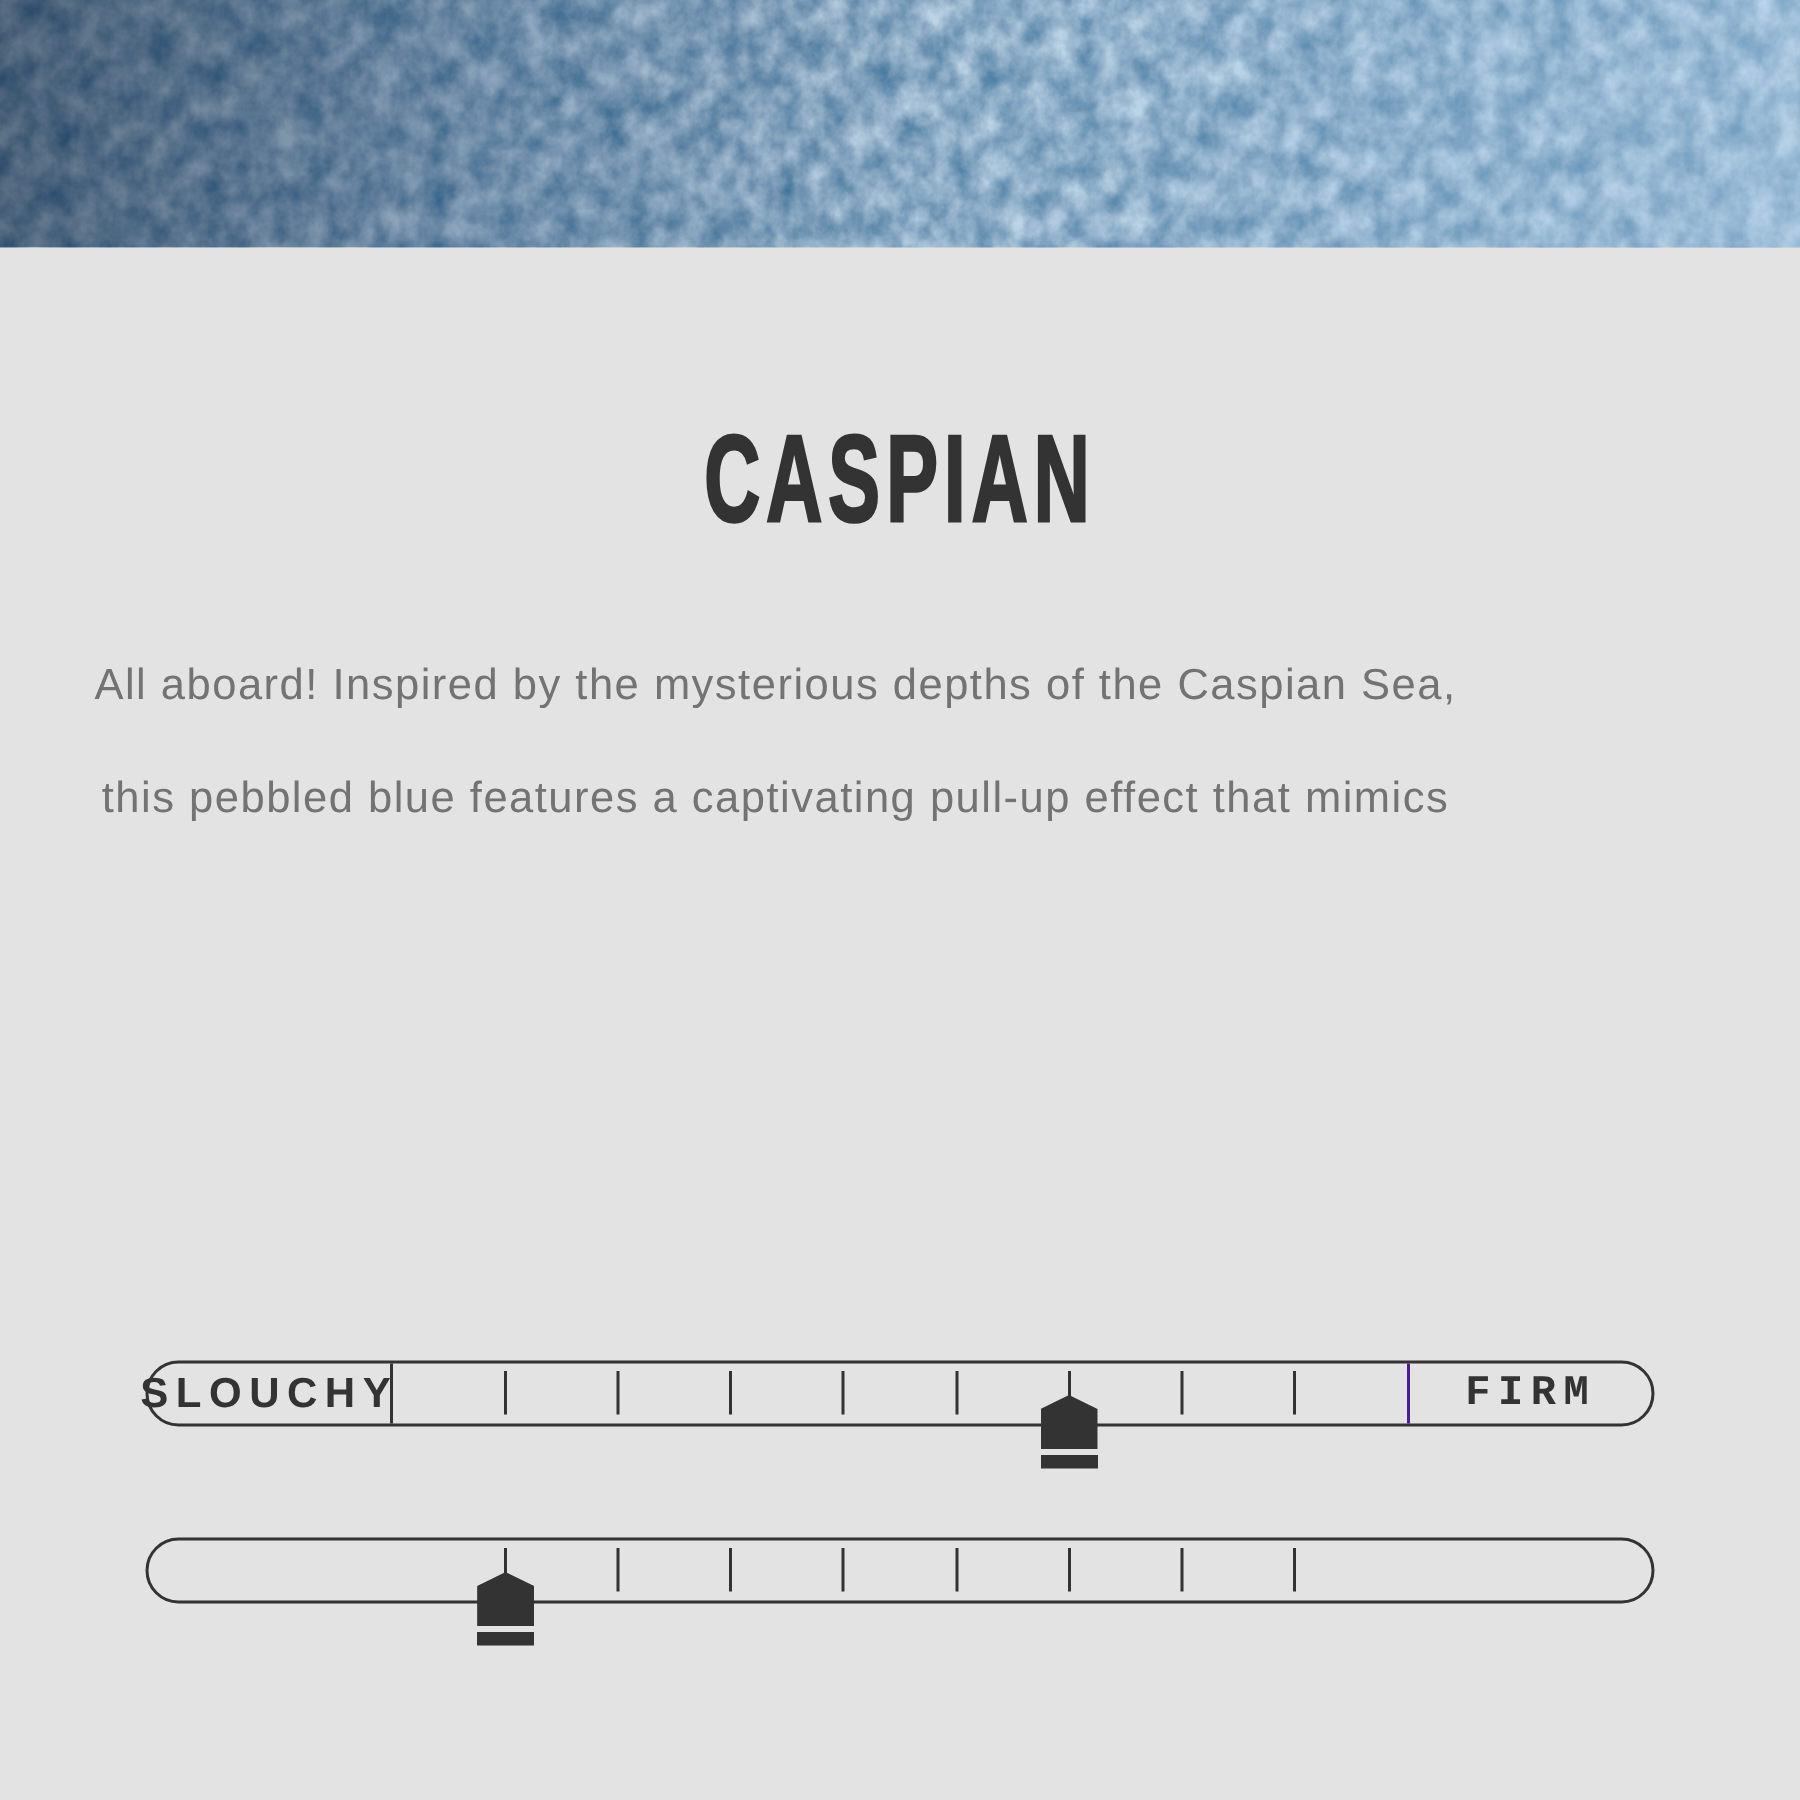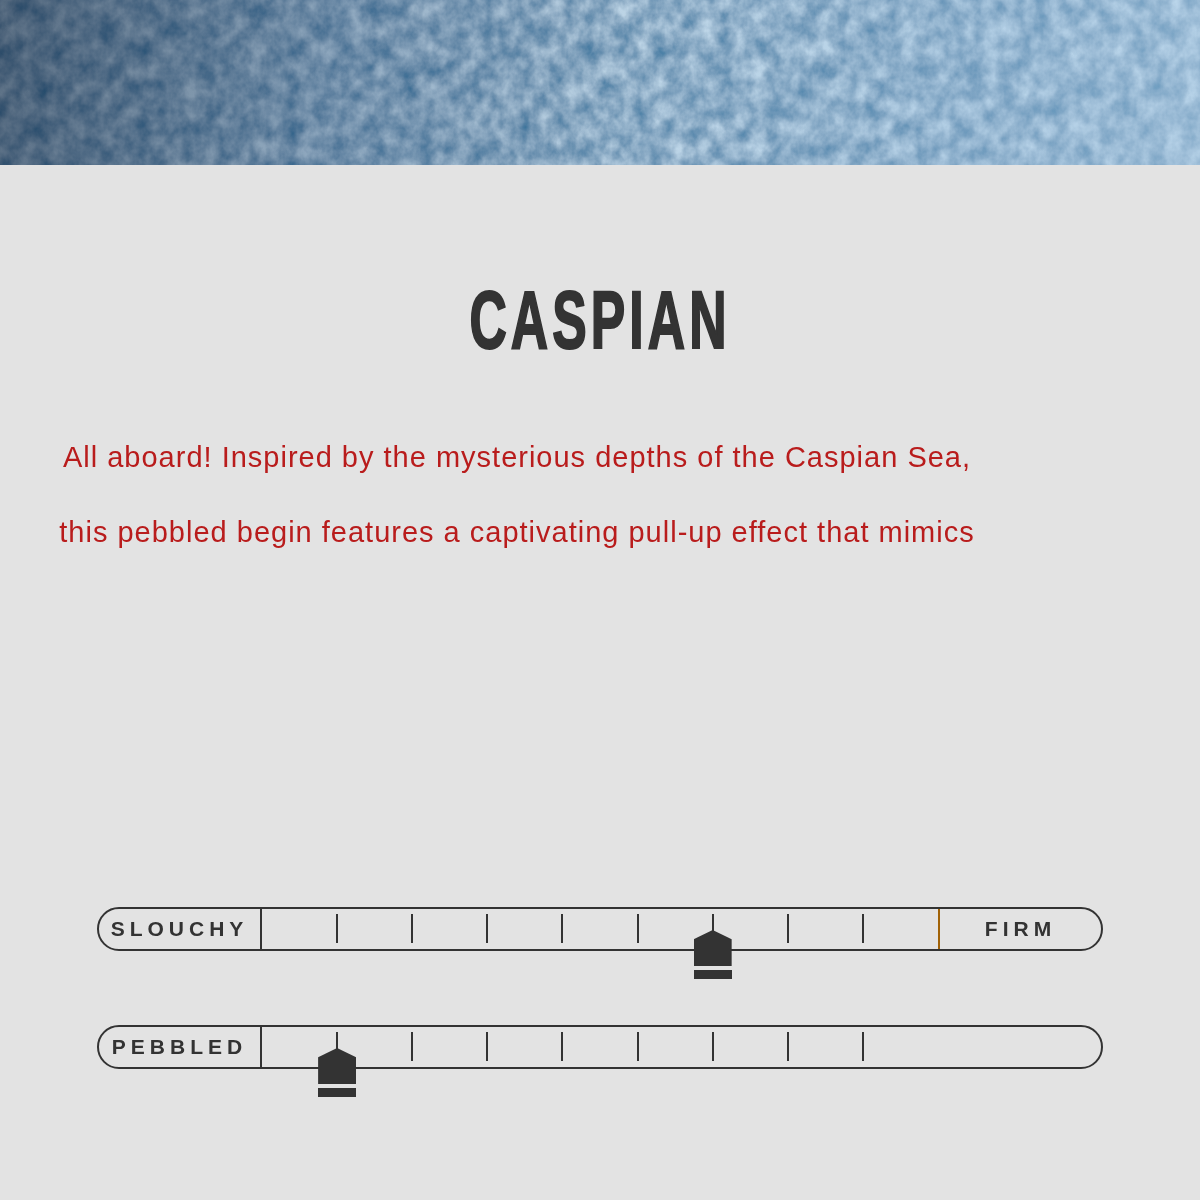--- a/index.html
+++ b/index.html
@@ -48,21 +48,21 @@
     transform: scale(0.68, 1.08);
     white-space: nowrap;
   }
 
   
   .description {
     position: absolute;
     top: 420px; left: 0;
     width: 1034px;
     text-align: center;
-    color: #b91c1c;
+    color: #737373;
     font-size: 29px;
     letter-spacing: 1px;
   }
   .description p { margin: 0; line-height: 75px; white-space: nowrap; }
 
   
   .scale {
     position: absolute;
     left: 97px;
     width: 1006px;
@@ -75,27 +75,27 @@
     position: relative;
     width: 100%; height: 100%;
     border: 2px solid #333333;
     border-radius: 24px;
   }
   .scale-label {
     position: absolute; top: 0; bottom: 0;
     width: 161px;
     display: flex; align-items: center; justify-content: center;
     font-weight: 700;
-    font-size: 21px;
+    font-size: 28px;
     letter-spacing: 5px;
     color: #333333;
     white-space: nowrap;
   }
   .scale-label.left  { left: 0;  border-right: 2px solid #333333; }
-  .scale-label.right { right: 0; border-left: 2px solid #a16207; }
+  .scale-label.right { right: 0; border-left: 2px solid #4c1d95; font-family: Liberation Mono, monospace; }
   .track {
     position: absolute;
     left: 163px; right: 163px;
     top: 0; bottom: 0;
   }
   .tick {
     position: absolute;
     top: 5px;
     width: 2px; height: 29px;
     margin-left: -1px;
@@ -140,21 +140,21 @@
       </defs>
       <rect width="1200" height="165" filter="url(#leather)"></rect>
     </svg>
     <div class="hero-tint"></div>
   </div>
 
   <h1 class="title">CASPIAN</h1>
 
   <div class="description">
     <p>All aboard! Inspired by the mysterious depths of the Caspian Sea,</p>
-    <p>this pebbled begin features a captivating pull-up effect that mimics</p>
+    <p>this pebbled blue features a captivating pull-up effect that mimics</p>
   </div>
 
   <div class="scale scale-0">
     <div class="scale-bar">
       <div class="scale-label left">SLOUCHY</div>
       <div class="track">
           <div class="tick" style="left: 11.1111%;"></div>
           <div class="tick" style="left: 22.2222%;"></div>
           <div class="tick" style="left: 33.3333%;"></div>
           <div class="tick" style="left: 44.4444%;"></div>
@@ -166,21 +166,20 @@
           </div>
           <div class="tick" style="left: 77.7778%;"></div>
           <div class="tick" style="left: 88.8889%;"></div>
         </div>
       <div class="scale-label right">FIRM</div>
     </div>
   </div>
 
   <div class="scale scale-1">
     <div class="scale-bar">
-      <div class="scale-label left">PEBBLED</div>
       <div class="track">
           <div class="tick" style="left: 11.1111%;"></div>
           <div class="marker" style="left: 11.1111%;">
             <div class="marker-pointer"></div>
             <div class="marker-bar"></div>
           </div>
           <div class="tick" style="left: 22.2222%;"></div>
           <div class="tick" style="left: 33.3333%;"></div>
           <div class="tick" style="left: 44.4444%;"></div>
           <div class="tick" style="left: 55.5556%;"></div>

